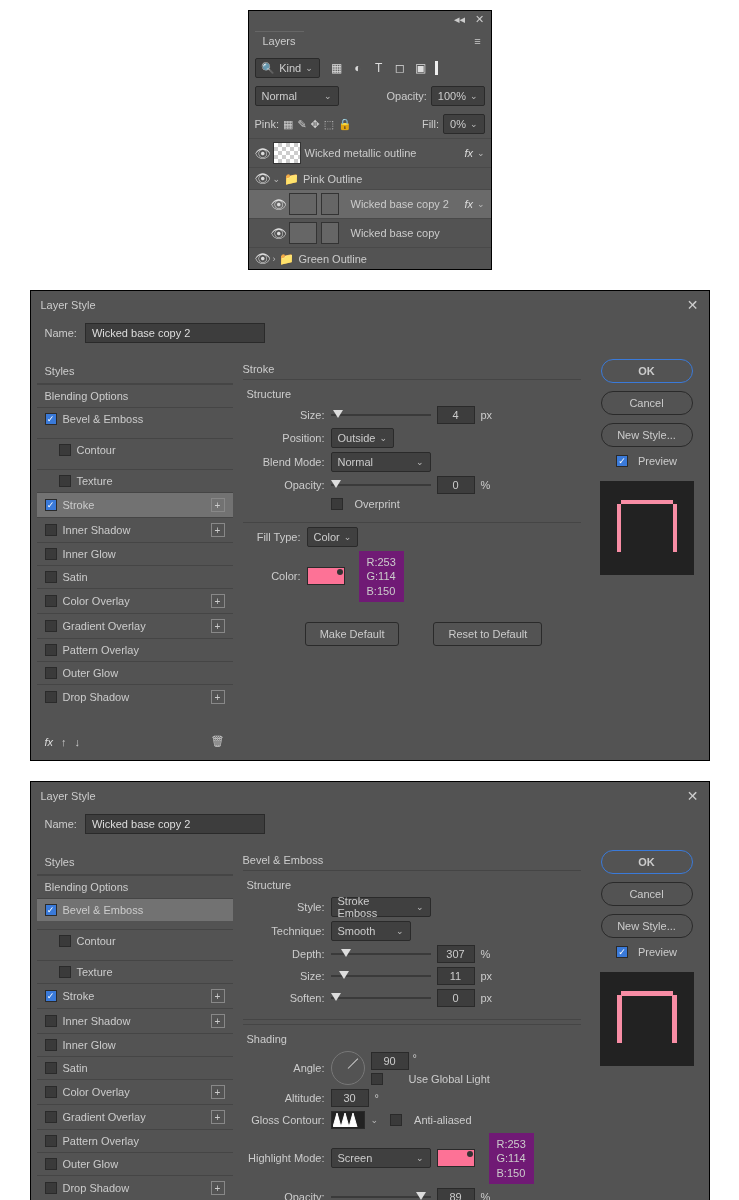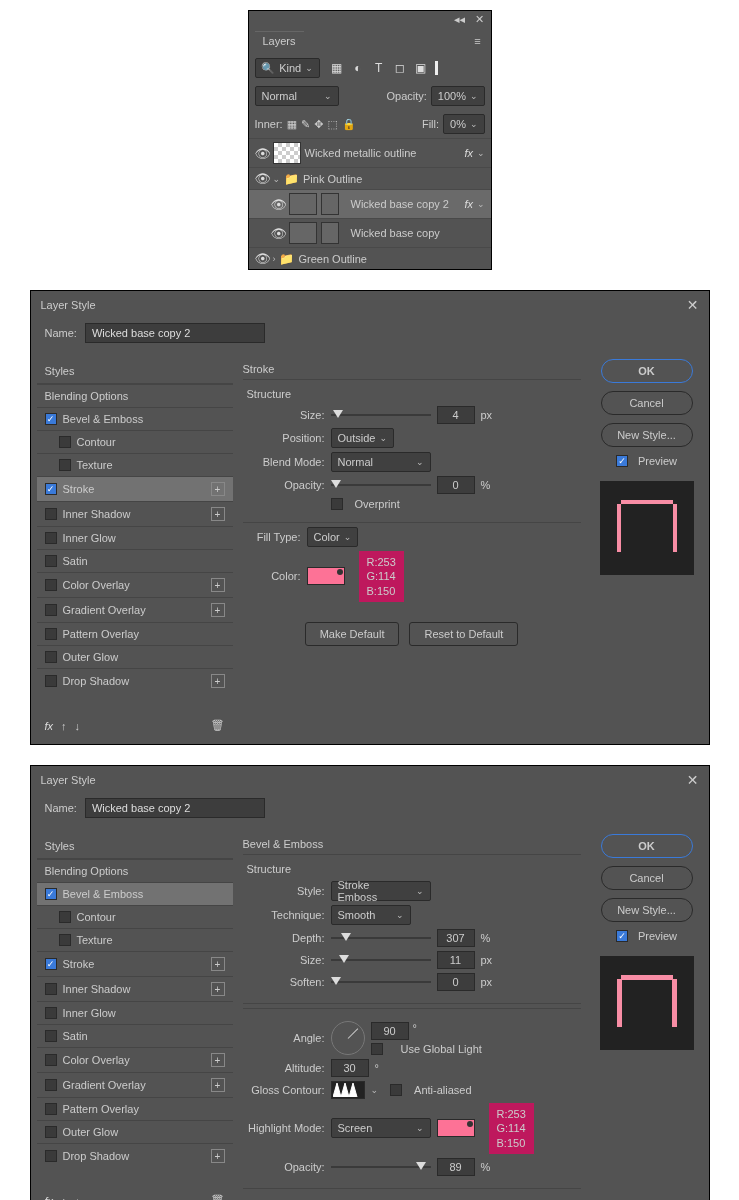--- a/index.html
+++ b/index.html
@@ -22,43 +22,43 @@
 .checker{background:repeating-conic-gradient(#ccc 0 25%,#fff 0 50%) 0 0/8px 8px;}
 .folder{color:#aaa;font-size:12px;}
 .fx{font-style:italic;color:#ddd;}
 .dialog{width:680px;margin:0 auto 20px auto;background:#535353;border:1px solid #000;}
 .titlebar{display:flex;justify-content:space-between;align-items:center;padding:6px 10px;background:#535353;}
 .titlebar .close{color:#ccc;font-size:14px;}
 .dlg-body{display:flex;padding:6px;}
 .styles-col{width:196px;background:#535353;}
 .styles-head{padding:6px 8px;border-bottom:1px solid #454545;}
 .style-item{display:flex;align-items:center;padding:5px 8px;border-top:1px solid #454545;}
-.style-item.sub{padding-left:22px;}
+.style-item.sub{padding-left:22px;margin-top:8px;}
 .style-item.sel{background:#727272;}
 .chk{width:12px;height:12px;border:1px solid #2a2a2a;background:#3a3a3a;margin-right:6px;display:flex;align-items:center;justify-content:center;font-size:9px;}
 .chk.on{background:#3a7ad9;color:#fff;}
 .plus{margin-left:auto;width:14px;height:14px;border:1px solid #888;display:flex;align-items:center;justify-content:center;font-size:10px;}
 .styles-foot{display:flex;align-items:center;padding:6px 8px;gap:8px;margin-top:20px;}
 .center-col{flex:1;padding:0 10px;}
 .name-row{display:flex;align-items:center;gap:8px;padding:4px 0 10px 4px;}
 .name-row input{background:#3d3d3d;border:1px solid #2a2a2a;color:#ddd;padding:3px 6px;width:180px;height:20px;}
 .section-title{padding:4px 0;}
 .subsection{border:1px solid #454545;border-left:none;border-right:none;padding:8px 4px;margin-bottom:4px;}
 .sub-title{margin-bottom:6px;}
 .form-row{display:flex;align-items:center;gap:6px;margin:4px 0;}
 .form-label{width:78px;text-align:right;}
 .slider{width:100px;height:14px;position:relative;}
 .slider::before{content:'';position:absolute;top:6px;left:0;right:0;height:2px;background:#3a3a3a;}
 .slider-thumb{position:absolute;top:2px;width:0;height:0;border-left:5px solid transparent;border-right:5px solid transparent;border-top:8px solid #ddd;}
 .numbox{background:#3d3d3d;border:1px solid #2a2a2a;padding:2px 4px;width:38px;text-align:center;height:18px;}
 .swatch{width:38px;height:18px;border:1px solid #2a2a2a;position:relative;}
 .swatch .corner{position:absolute;top:1px;right:1px;width:6px;height:6px;background:#333;border-radius:50%;}
-.colorbox{background:#be185d;padding:4px 8px;font-family:monospace;font-size:11px;line-height:1.3;}
+.colorbox{background:#701a75;padding:4px 8px;font-family:monospace;font-size:11px;line-height:1.3;}
 .btn-group{display:flex;gap:10px;justify-content:center;margin-top:20px;}
-.btn{background:#535353;border:1px solid #2a2a2a;padding:5px 14px;border-radius:3px;}
+.btn{background:#535353;border:1px solid #2a2a2a;padding:5px 14px;border-radius:3px;margin-left:24px;}
 .right-col{width:112px;padding:0 10px;display:flex;flex-direction:column;gap:8px;align-items:center;}
 .rbtn{width:100%;background:#535353;border:1px solid #2a2a2a;padding:5px 0;border-radius:12px;text-align:center;}
 .rbtn.primary{border:1px solid #3a7ad9;font-weight:bold;}
 .preview-box{width:94px;height:94px;background:#222;display:flex;align-items:center;justify-content:center;margin-top:6px;}
 .preview-shape{width:60px;height:56px;position:relative;}
 .preview-shape div{position:absolute;background:#f88da5;}
 .radio{width:11px;height:11px;border:1px solid #888;border-radius:50%;display:inline-flex;align-items:center;justify-content:center;}
 .radio.on::after{content:'';width:5px;height:5px;background:#ddd;border-radius:50%;}
 .angle-dial{width:34px;height:34px;border:1px solid #777;border-radius:50%;position:relative;}
 .angle-dial::after{content:'';position:absolute;top:50%;left:50%;width:14px;height:1px;background:#ccc;transform-origin:left;transform:rotate(-45deg);}
@@ -96,21 +96,21 @@
       <span>Normal</span>
       <span class="chev" style="margin-left:auto">⌄</span>
     </div>
     <span style="margin-left:auto">Opacity:</span>
     <div class="dropdown">
       <span>100%</span>
       <span class="chev">⌄</span>
     </div>
   </div>
   <div class="row">
-    <span>Inner:</span>
+    <span>Pink:</span>
     <span class="ico">▦</span>
     <span class="ico">✎</span>
     <span class="ico">✥</span>
     <span class="ico">⬚</span>
     <span class="ico">🔒</span>
     <span style="margin-left:auto">Fill:</span>
     <div class="dropdown">
       <span>0%</span>
       <span class="chev">⌄</span>
     </div>
@@ -425,29 +425,30 @@
         <div class="form-row">
             <span class="form-label">Soften:</span>
             <div class="slider">
               <div class="slider-thumb" style="left:0"></div>
             </div>
             <div class="numbox">0</div>
             <span>px</span>
           </div>
       </div>
       <div class="subsection">
+        <div class="sub-title">Shading</div>
         <div class="form-row">
             <span class="form-label">Angle:</span>
           <div class="angle-dial"></div>
           <div style="display:flex;flex-direction:column;gap:3px">
             <div style="display:flex;gap:4px;align-items:flex-start">
                 <div class="numbox">90</div>
                 <span>°</span>
               </div>
-            <div style="display:flex;gap:12px;align-items:center">
+            <div style="display:flex;gap:20px;align-items:center">
                 <span class="chk"></span>
                 <span>Use Global Light</span>
               </div>
           </div>
         </div>
         <div class="form-row">
             <span class="form-label">Altitude:</span>
             <div class="numbox">30</div>
             <span>°</span>
           </div>

